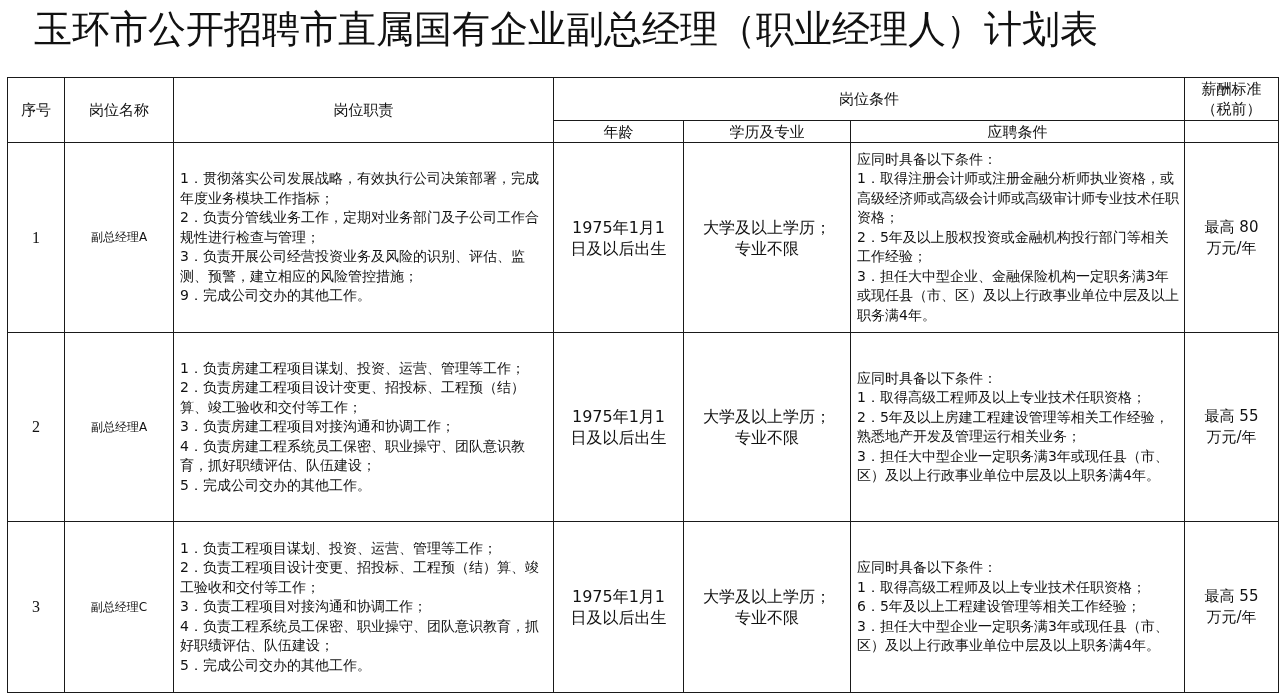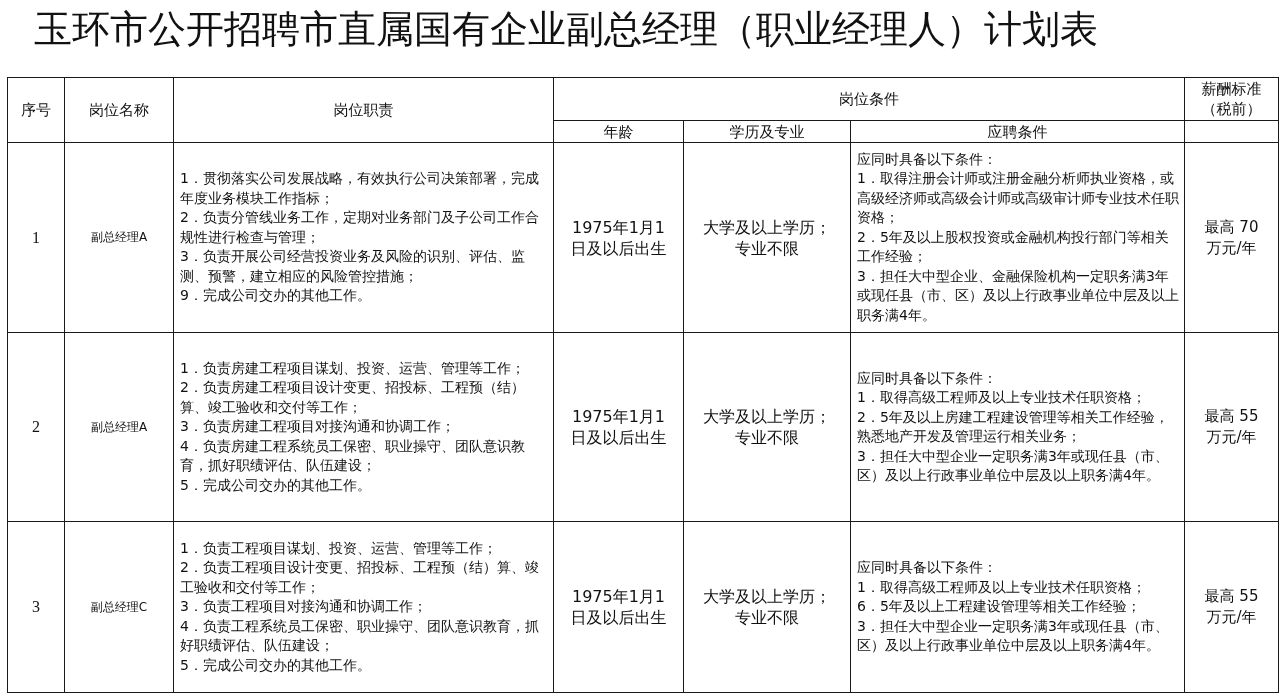--- a/index.html
+++ b/index.html
@@ -71,21 +71,21 @@
         <div>大学及以上学历；</div>
         <div>专业不限</div>
       </td>
       <td class="req">
         <div>应同时具备以下条件：</div>
         <div>1．取得注册会计师或注册金融分析师执业资格，或高级经济师或高级会计师或高级审计师专业技术任职资格；</div>
         <div>2．5年及以上股权投资或金融机构投行部门等相关工作经验；</div>
         <div>3．担任大中型企业、金融保险机构一定职务满3年或现任县（市、区）及以上行政事业单位中层及以上职务满4年。</div>
       </td>
       <td class="sal">
-        <div>最高 70</div>
+        <div>最高 80</div>
         <div>万元/年</div>
       </td>
     </tr>
 
     <tr style="height:189px">
       <td class="num">2</td>
       <td class="pos">副总经理A</td>
       <td class="duty">
         <div>1．负责房建工程项目谋划、投资、运营、管理等工作；</div>
         <div>2．负责房建工程项目设计变更、招投标、工程预（结）算、竣工验收和交付等工作；</div>

